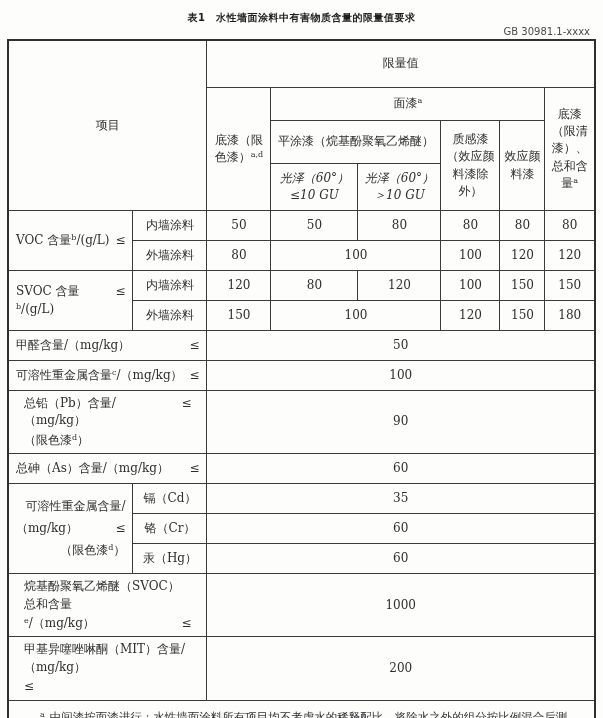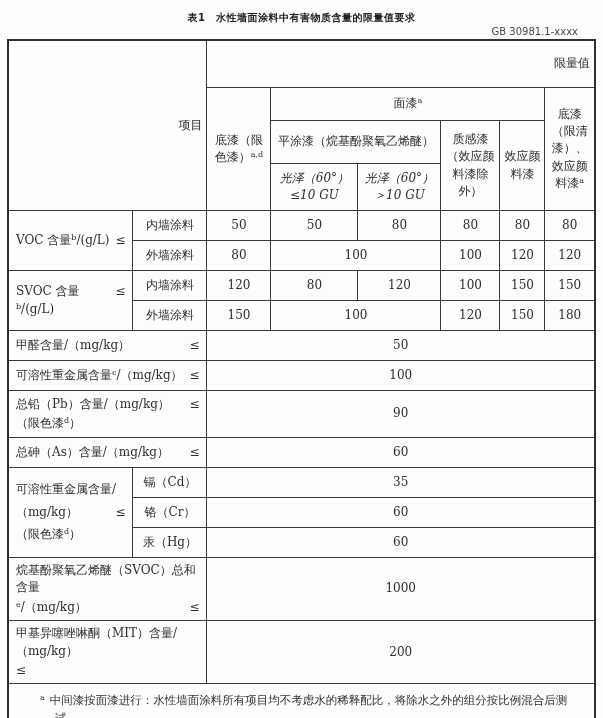--- a/index.html
+++ b/index.html
@@ -9,43 +9,43 @@
     font-size:12px;position:relative;overflow:hidden;
   }
   .title{
     text-align:center;font-weight:bold;font-size:10px;color:#1f1f1f;
     font-family:"DejaVu Sans","Liberation Sans",sans-serif;
     padding-top:11px;letter-spacing:0.5px;
   }
   .gbref{
     text-align:right;font-size:10px;color:#4a4a4a;
     font-family:"DejaVu Sans","Liberation Sans",sans-serif;
-    padding:1px 25px 2px 0;
+    padding:1px 13px 2px 0;
   }
   table.limits{
     border-collapse:collapse;table-layout:fixed;
     width:587px;margin:0 auto;border:2px solid #2f2f2f;
   }
   td{
     border:1px solid #3a3a3a;padding:2px 4px;text-align:center;
     vertical-align:middle;font-size:12px;line-height:1.45;color:#2e2e2e;
     overflow:hidden;
   }
   td.lab{text-align:left;padding:2px 7px;}
   .lab-flex{display:flex;justify-content:space-between;align-items:baseline;}
   .le{padding-left:4px;}
   sup{font-size:8px;line-height:0;vertical-align:4px;letter-spacing:0;}
-  tr.h1 td{height:42px;text-align:right;}
+  tr.h1 td{height:42px;}
   tr.h2 td{height:28px;}
   tr.h3 td{height:38px;}
   tr.h4 td{height:42px;font-style:italic;}
   tr.r td{height:25px;}
   tr.tall td{height:42px;}
-  td.hm div{margin:5px 0;}
-  td.two div{margin:2px 0;}
+  td.hm div{margin:5px 0;text-align:right;}
+  td.two div{margin:2px 8px;}
   td.fnbox{padding:7px 10px 6px 12px;text-align:left;}
   .fn{
     font-size:11.5px;line-height:1.55;color:#333;
     padding-left:34px;text-indent:-15px;margin:1px 0;
   }
   .fn sup{margin-right:5px;}
 </style>
 </head>
 <body>
 
@@ -65,21 +65,21 @@
   </colgroup>
 
   <tbody>
       <tr class="h1">
     <td colspan="2" rowspan="4">项目</td>
     <td colspan="6">限量值</td>
   </tr>
   <tr class="h2">
     <td rowspan="3"><span>底漆（限色漆）</span><sup>a,d</sup></td>
     <td colspan="4"><span>面漆</span><sup>a</sup></td>
-    <td rowspan="3"><span>底漆（限清漆）、效应颜料漆</span><sup>a</sup></td>
+    <td rowspan="3"><span>底漆（限清漆）、总和含量</span><sup>a</sup></td>
   </tr>
   <tr class="h3">
     <td colspan="2">平涂漆（烷基酚聚氧乙烯醚）</td>
     <td rowspan="2">质感漆（效应颜料漆除外）</td>
     <td rowspan="2">效应颜料漆</td>
   </tr>
   <tr class="h4">
     <td>光泽（60°）≤10 GU</td>
     <td>光泽（60°）＞10 GU</td>
   </tr>

